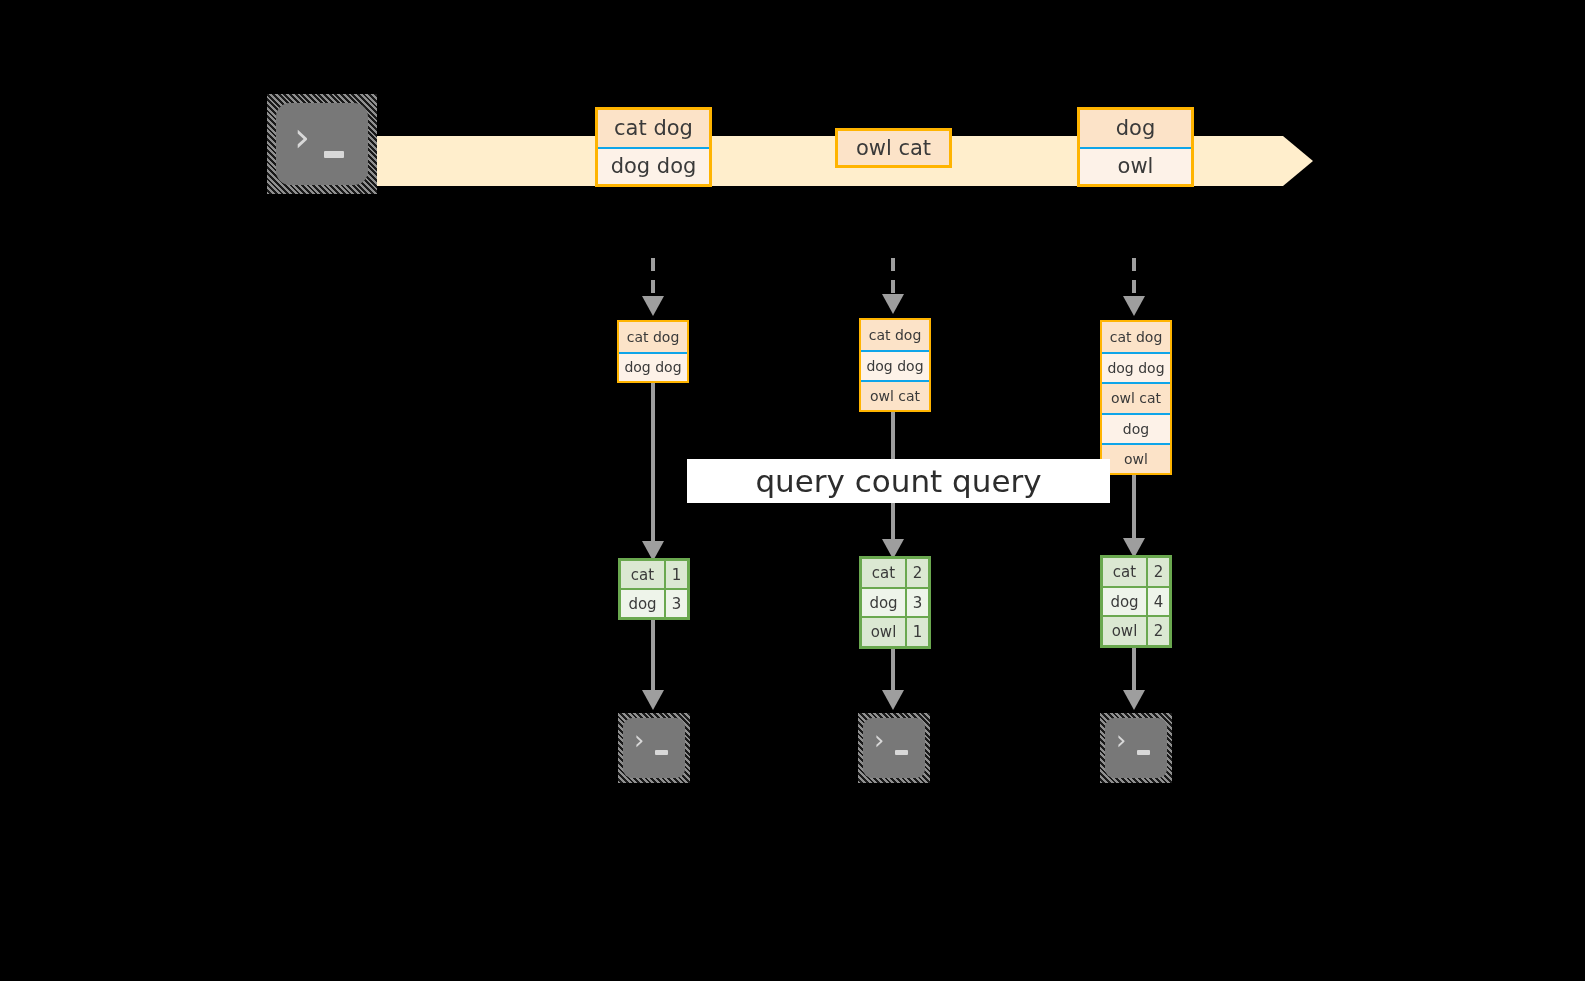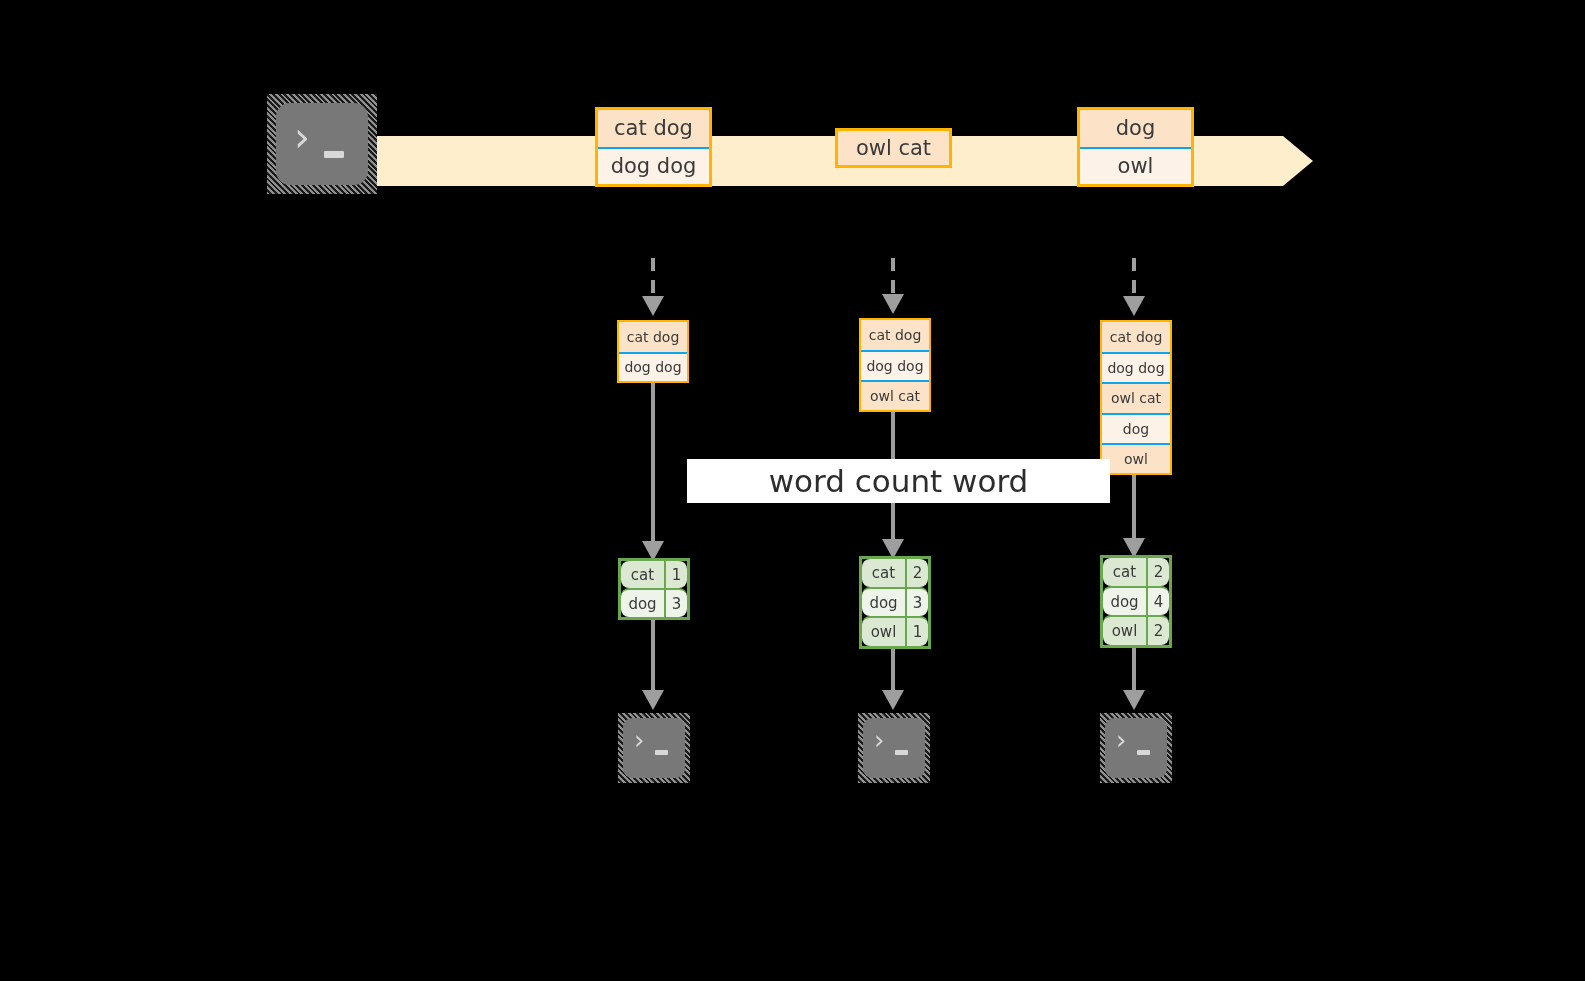--- a/index.html
+++ b/index.html
@@ -94,21 +94,20 @@
     position: absolute;
     box-sizing: border-box;
     border: 3px solid #6aa84f;
     display: flex;
     flex-direction: column;
   }
   .cnt-row {
     display: flex;
     flex: 1 1 auto;
     box-sizing: border-box;
-    border-radius: 8px;
   }
   .cnt-row + .cnt-row { border-top: 2px solid #6aa84f; }
   .cnt-row.dark  { background: #dbe8d2; }
   .cnt-row.light { background: #eef4ea; }
   .cnt-word {
     box-sizing: border-box;
     display: flex;
     align-items: center;
     justify-content: center;
     color: #3a3a3a;
@@ -284,15 +283,15 @@
   <div class="vline" style="left:1132px; top:648px; height:47px;"></div>
   <div class="vhead" style="left:1123px; top:690px;"></div>
 
   <div class="term-icon small" style="left:1100px; top:713px; width:72px; height:70px;">
     <div class="term-inner">
       <span class="chev" style="left:11px; top:9px; font-size:26px;">›</span>
       <span class="dash" style="left:32px; top:32px; width:13px; height:5px;"></span>
     </div>
   </div>
 
-  <div class="query-label" style="left:687px; top:459px; width:423px; height:44px; font-size:31px;">word count word</div>
+  <div class="query-label" style="left:687px; top:459px; width:423px; height:44px; font-size:31px;">query count query</div>
 
 </div>
 
 </body></html>

